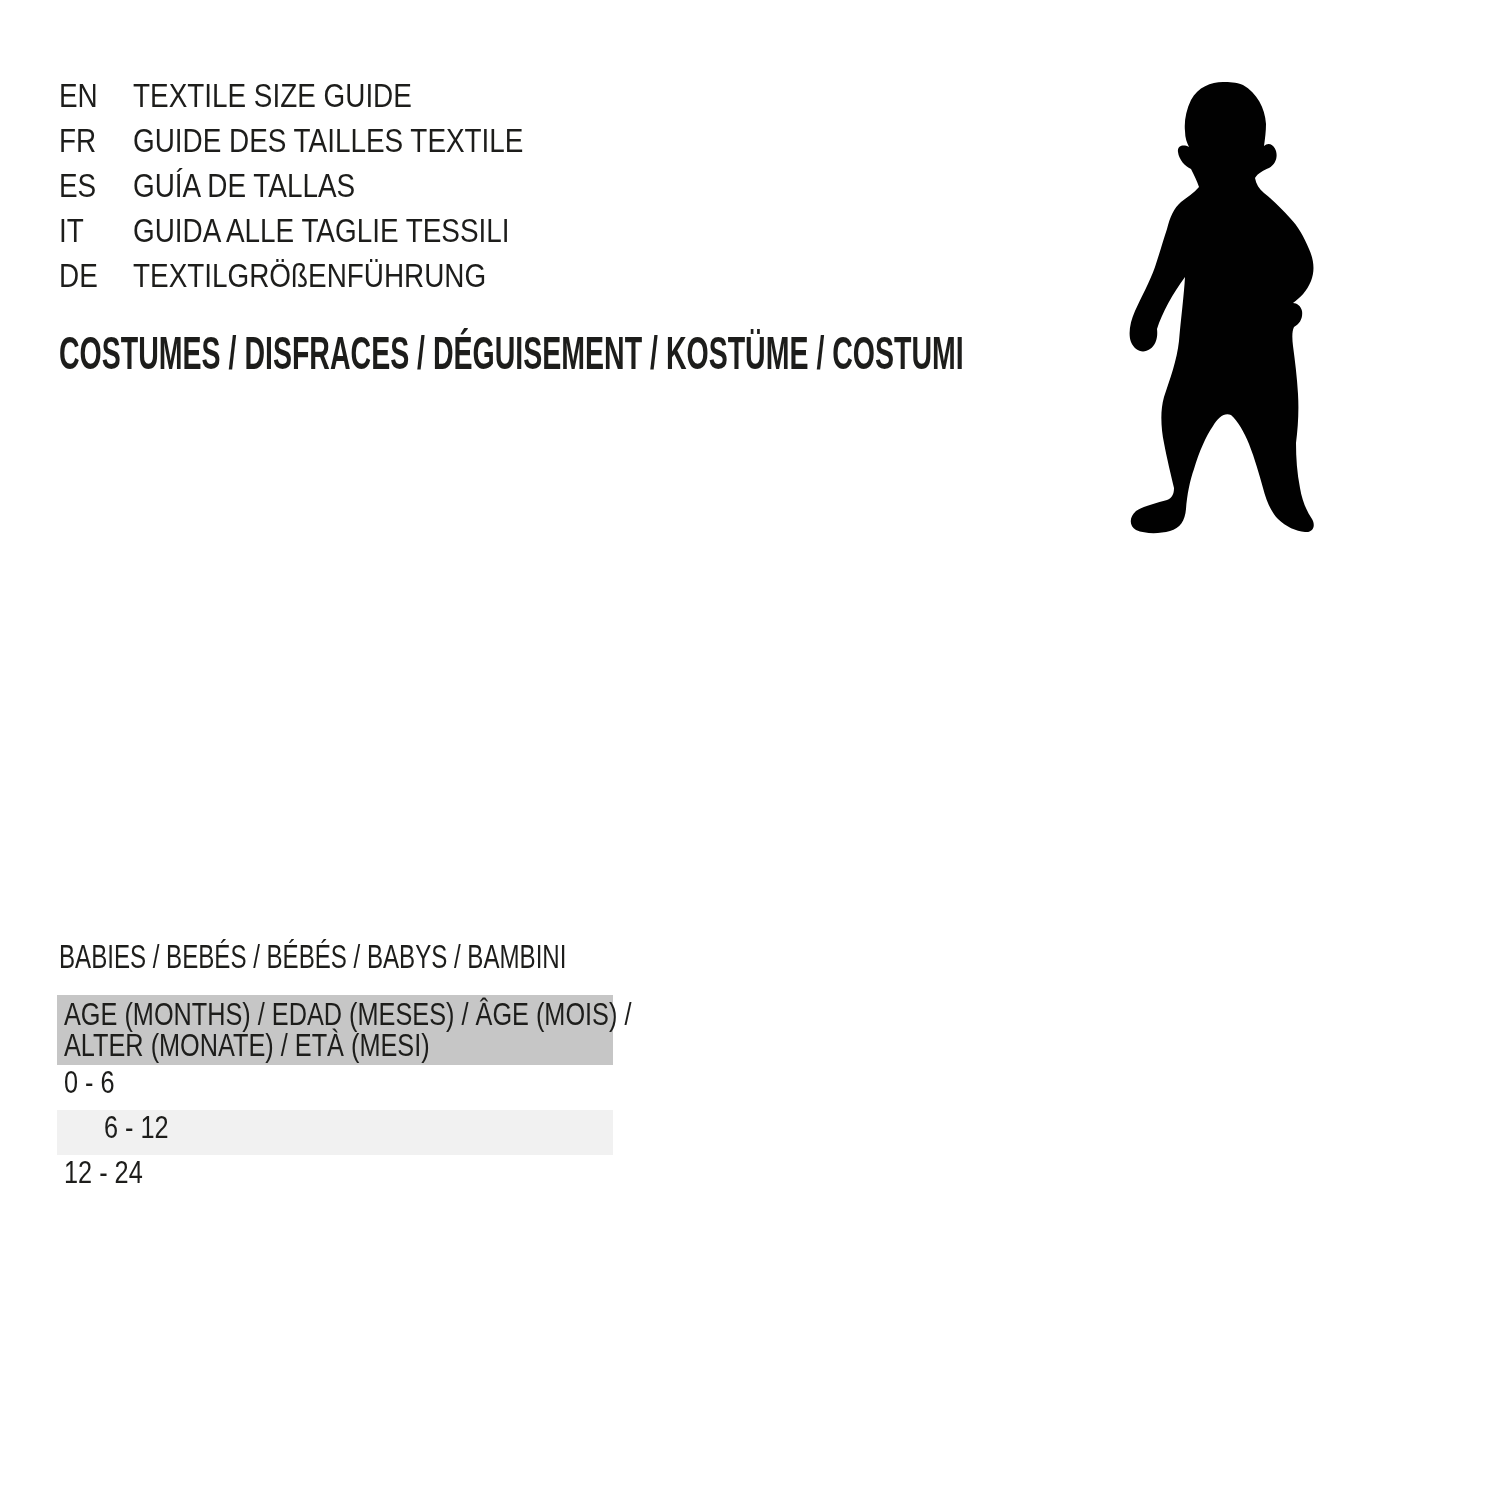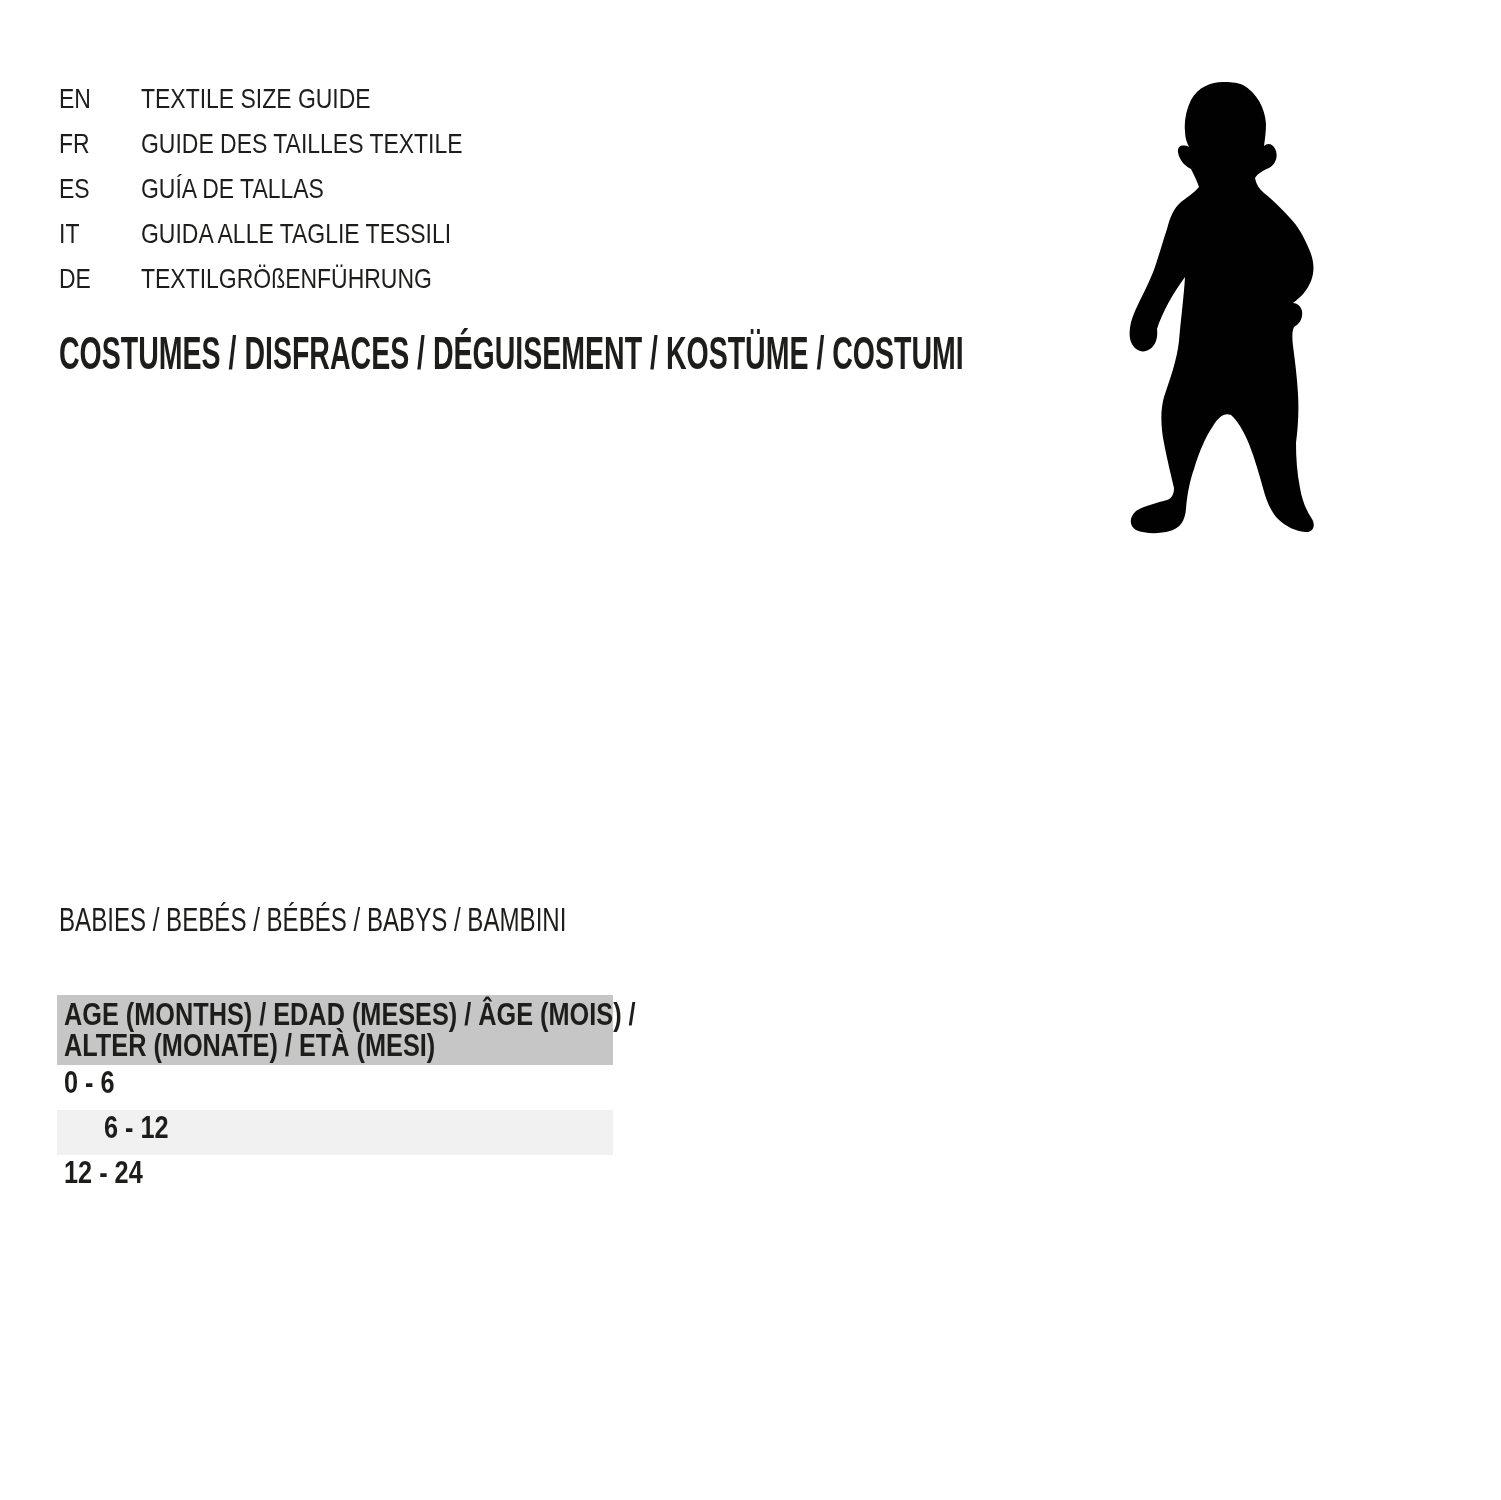--- a/index.html
+++ b/index.html
@@ -13,33 +13,33 @@
     color: #1d1d1b;
   }
   
   .sx { display: inline-block; transform-origin: 0 50%; white-space: nowrap; }
   .sx-lang  { transform: scaleX(0.82); }
   .sx-title { transform: scaleX(0.62); }
   .sx-sec   { transform: scaleX(0.73); }
   .sx-cell  { transform: scaleX(0.79); }
 
   .lang-block { position: absolute; left: 59px; top: 76px; }
-  .lang-row { display: flex; height: 45px; align-items: center; font-size: 28px; gap: 8px; }
+  .lang-row { display: flex; height: 45px; align-items: flex-start; font-size: 34px; }
   .lang-code { width: 74px; flex: none; }
 
   .category-title {
     position: absolute; left: 59px; top: 328px;
     font-size: 46px; font-weight: bold; line-height: 50px;
   }
 
   .figure-svg { position: absolute; left: 1128px; top: 80px; width: 192px; height: 457px; }
 
-  .babies-title { position: absolute; left: 59px; top: 901px; font-size: 33px; line-height: 38px; }
+  .babies-title { position: absolute; left: 59px; top: 938px; font-size: 33px; line-height: 38px; }
 
-  .size-table { position: absolute; left: 57px; top: 995px; width: 556px; font-size: 32px; font-weight: bold; }
+  .size-table { position: absolute; left: 57px; top: 995px; width: 556px; font-size: 32px; }
   .size-table .thead {
     background: #c6c6c6;
     height: 62px;
     padding: 4px 0 4px 7px;
     line-height: 31px;
   }
   .size-table .trow { height: 45px; line-height: 35px; padding-left: 7px; }
   .size-table .trow.alt { background: #f1f1f1; padding-left: 47px; }
 </style>
 </head>

